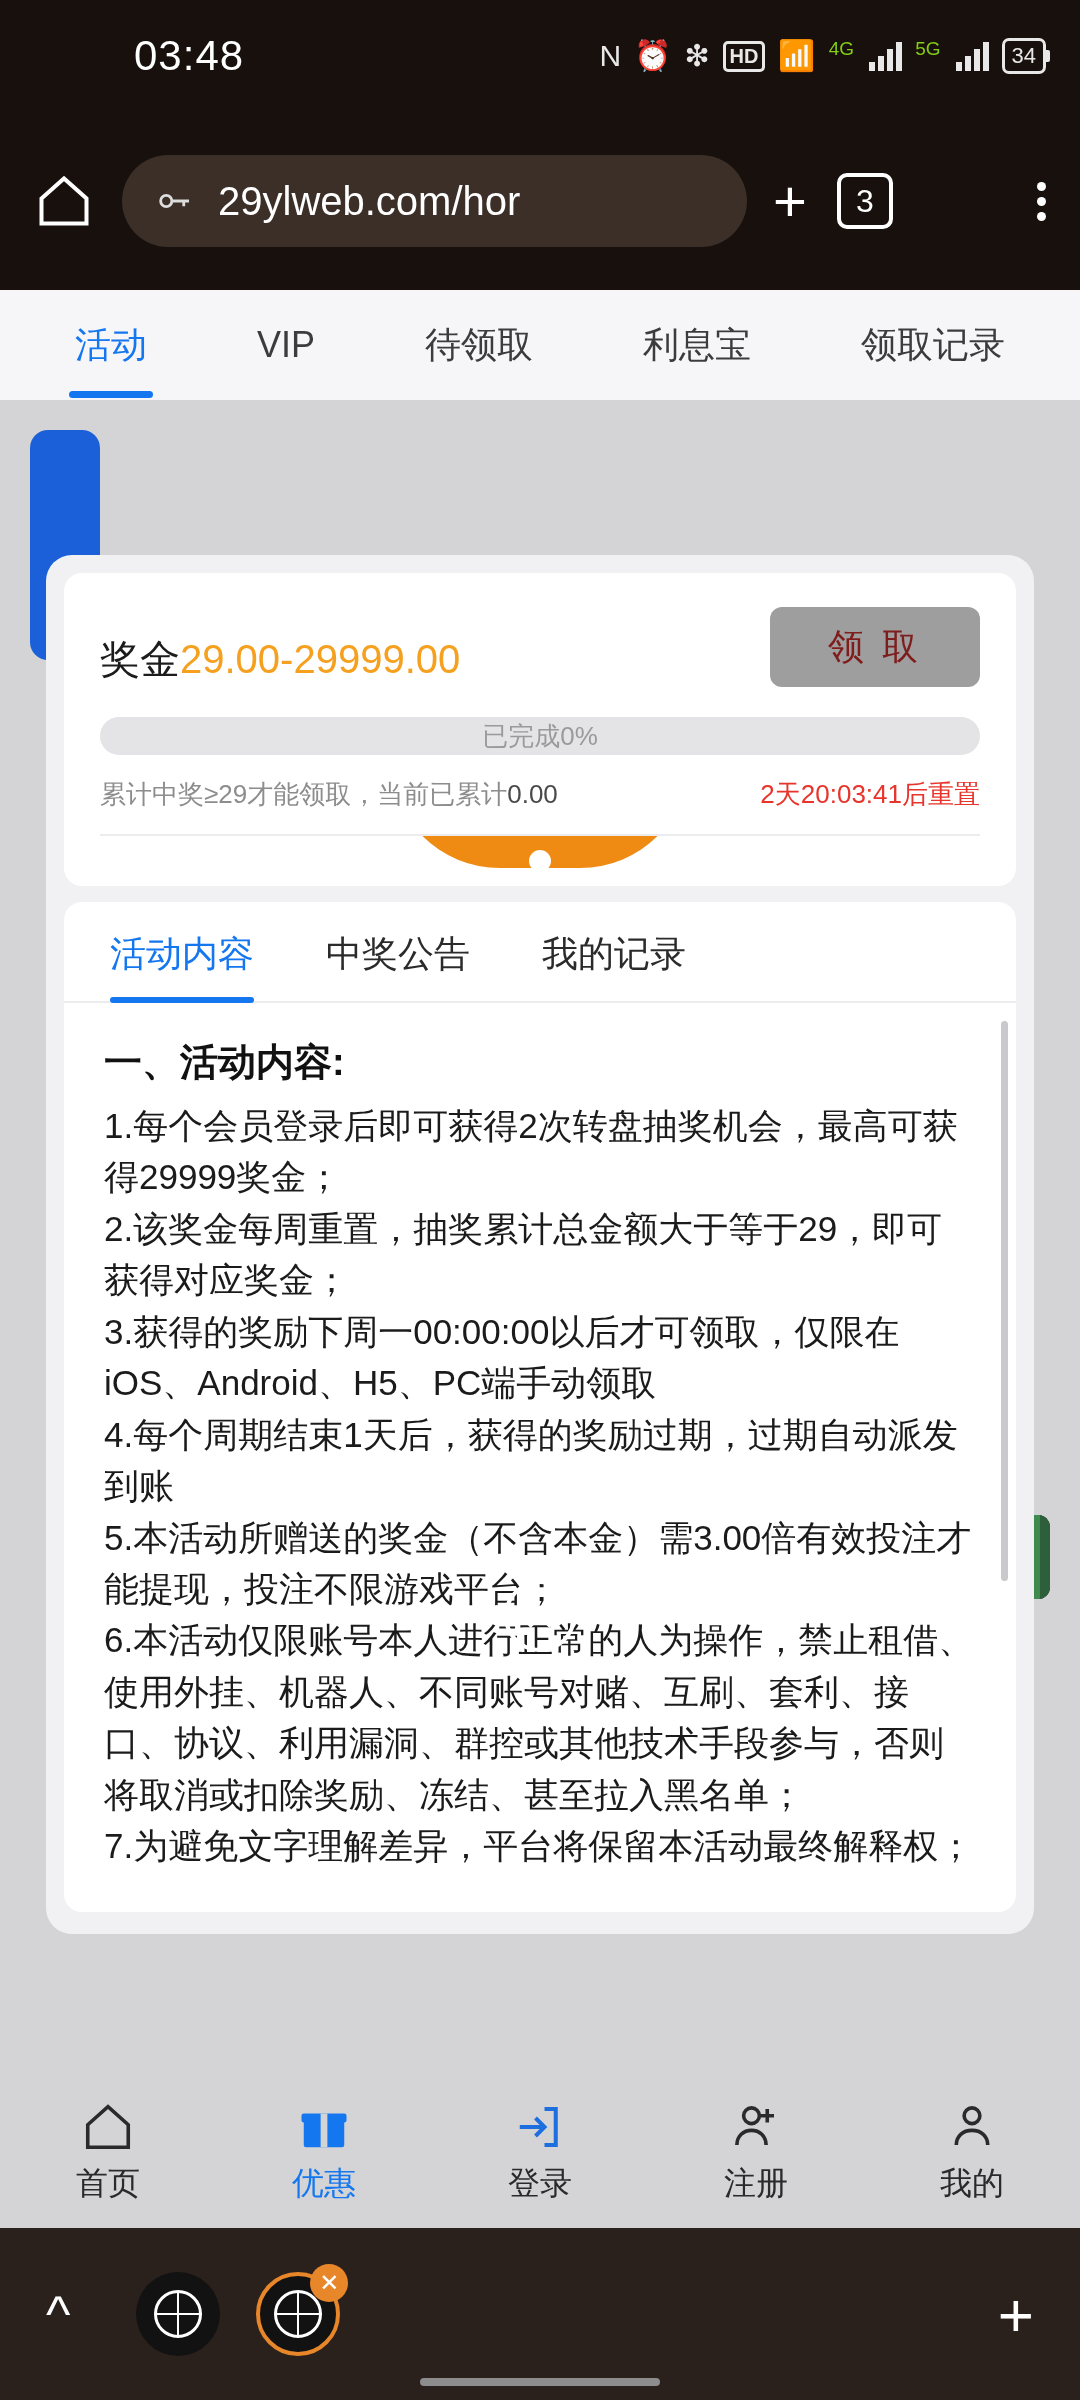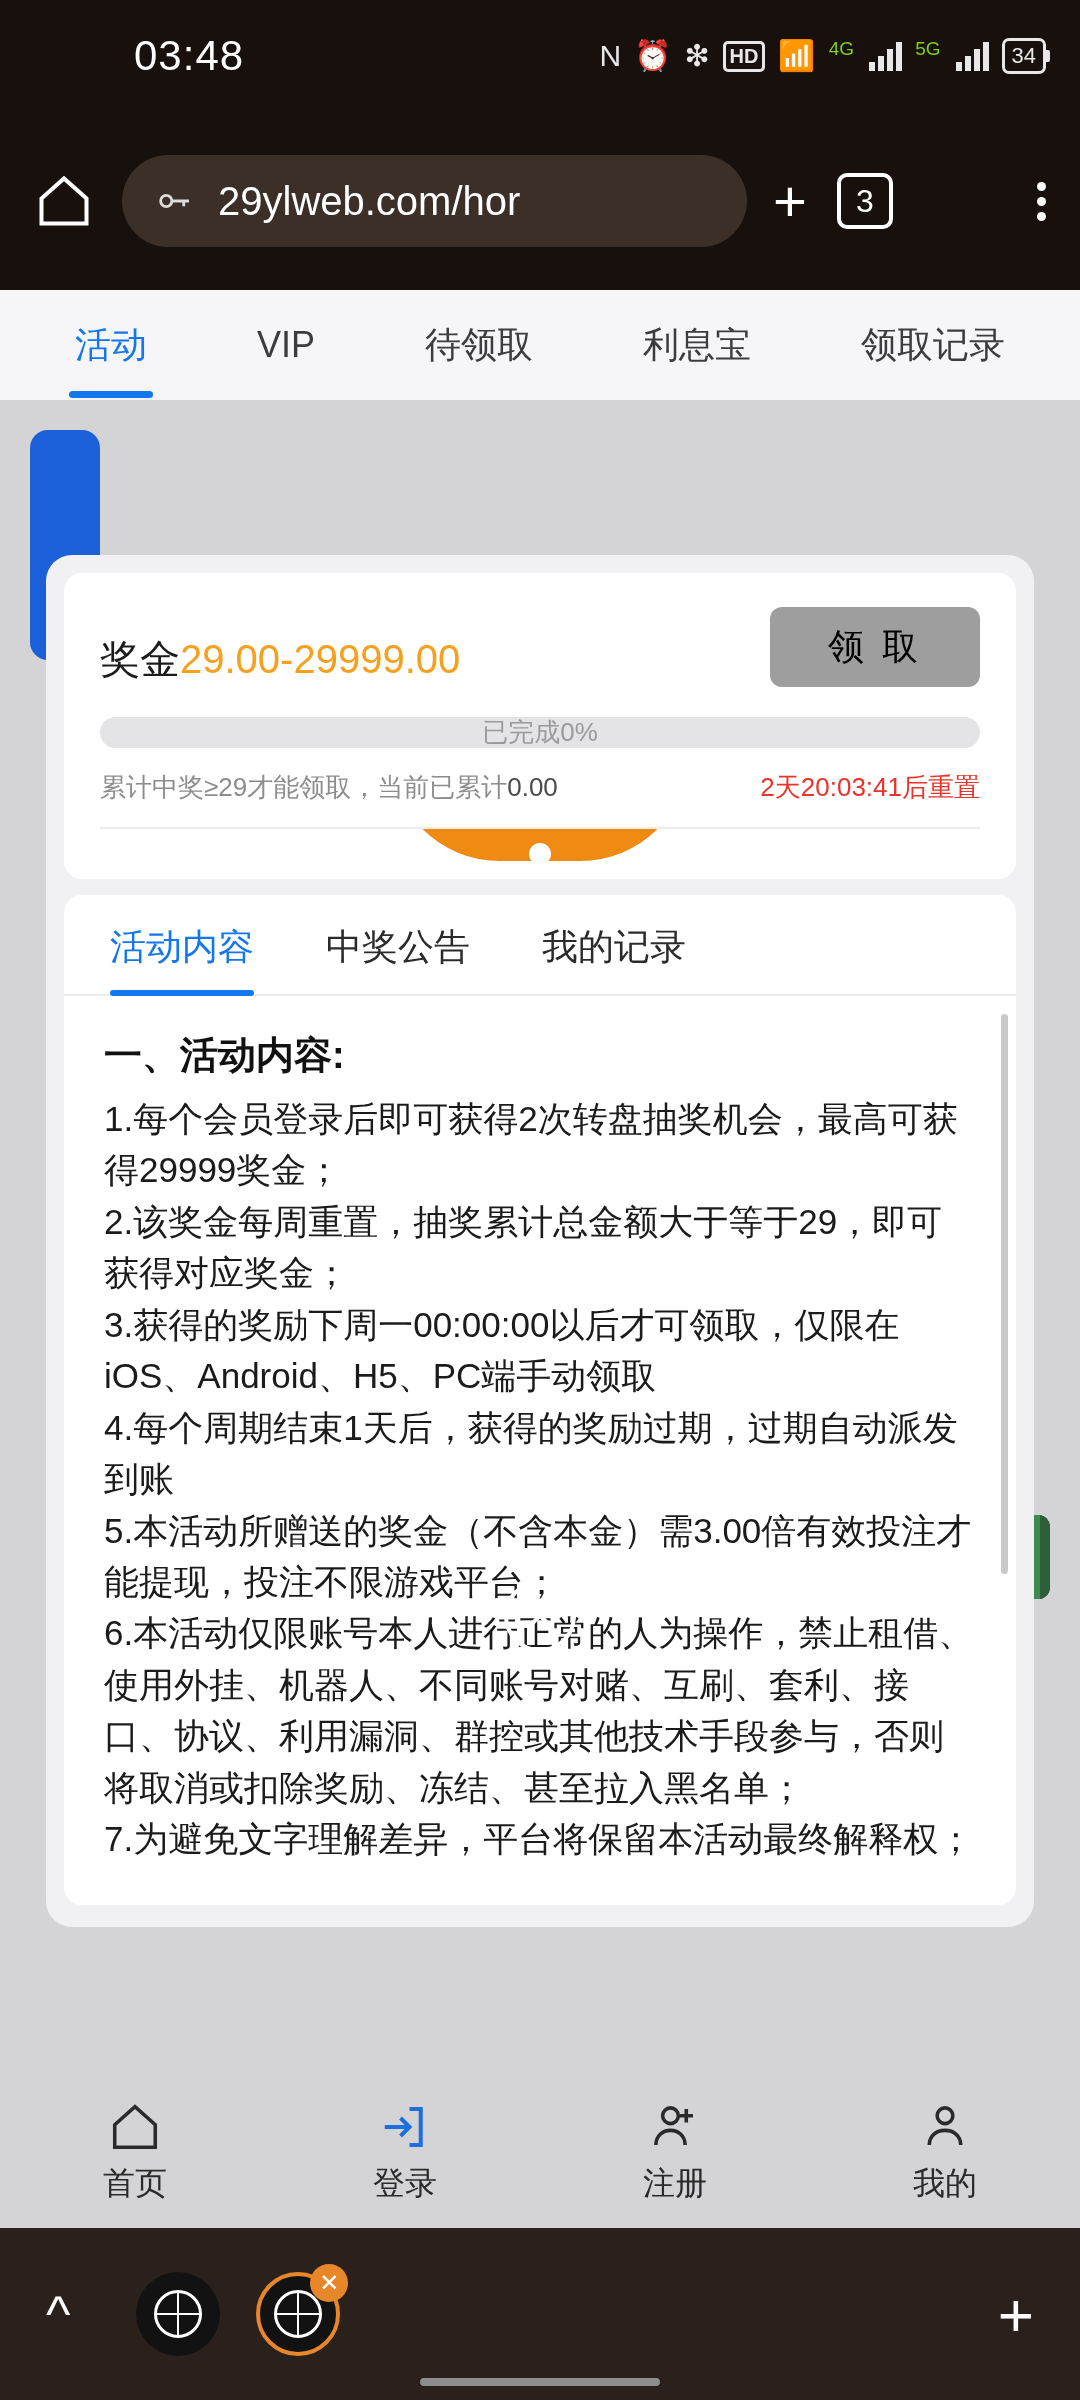--- a/index.html
+++ b/index.html
@@ -114,25 +114,25 @@
     padding: 18px 18px 22px;
   }
   .card {
     background: #fff; border-radius: 18px; padding: 34px 36px 10px;
   }
   .bonus-row { display: flex; align-items: flex-end; }
   .bonus-txt { font-size: 40px; color: #1c1c1c; padding-top: 16px; }
   .bonus-txt .amt { color: #f5a01e; }
   .claim-btn {
     margin-left: auto; width: 210px; height: 80px;
-    background: #9e9e9e; color: #000000; border: none; border-radius: 12px;
+    background: #9e9e9e; color: #7f1d1d; border: none; border-radius: 12px;
     font-size: 36px; letter-spacing: 4px; font-family: inherit;
   }
   .progress {
-    margin-top: 30px; height: 31px; border-radius: 19px;
+    margin-top: 30px; height: 38px; border-radius: 19px;
     background: #e4e4e6; position: relative;
     display: flex; align-items: center; justify-content: center;
   }
   .progress .ptxt { font-size: 26px; color: #9a9a9a; }
   .meta {
     margin-top: 22px; display: flex; align-items: center;
     font-size: 26px; color: #8d8d8d;
   }
   .meta .bold { color: #4a4a4a; }
   .meta .reset { margin-left: auto; color: #e8342b; }
@@ -342,20 +342,28 @@
 
     <button class="close-btn">✕</button>
 
     <div class="bottomnav">
       <div class="navitem">
         <svg viewBox="0 0 24 24" fill="none" stroke="#2a2a2a" stroke-width="1.6">
           <path d="M3 11 L12 3 L21 11 V21 H3 Z"></path>
         </svg>
         <span class="lbl">首页</span>
       </div>
+      <div class="navitem active">
+        <svg viewBox="0 0 24 24" fill="#1477f0">
+          <rect x="3" y="9" width="18" height="12" rx="1"></rect>
+            <rect x="2" y="6" width="20" height="4" rx="1"></rect>
+          <rect x="10.5" y="6" width="3" height="15" fill="#d4d4d6"></rect>
+        </svg>
+        <span class="lbl">优惠</span>
+      </div>
       <div class="navitem">
         <svg viewBox="0 0 24 24" fill="none" stroke="#1d6fe0" stroke-width="1.8">
           <path d="M14 4h5v16h-5"></path>
             <path d="M3 12h10"></path>
             <path d="M10 8l4 4-4 4"></path>
         </svg>
         <span class="lbl">登录</span>
       </div>
       <div class="navitem">
         <svg viewBox="0 0 24 24" fill="none" stroke="#2a2a2a" stroke-width="1.6">

